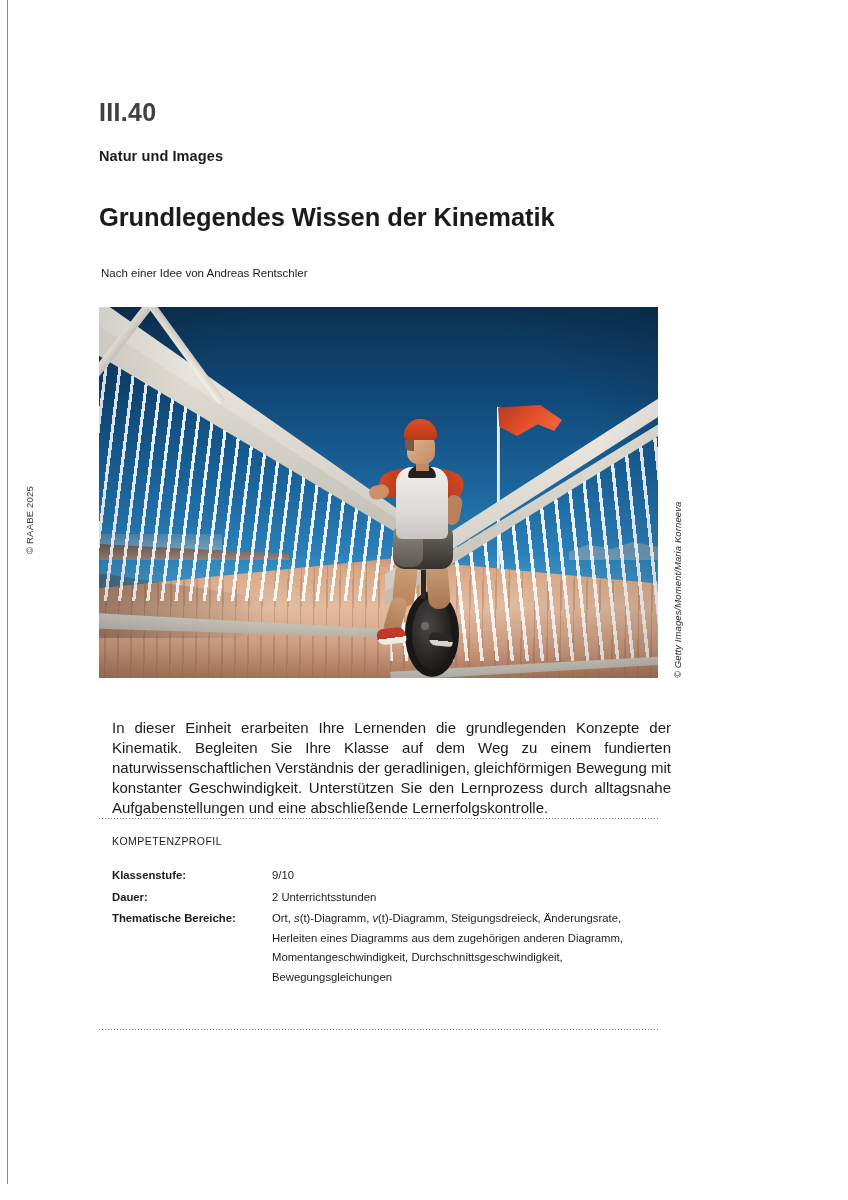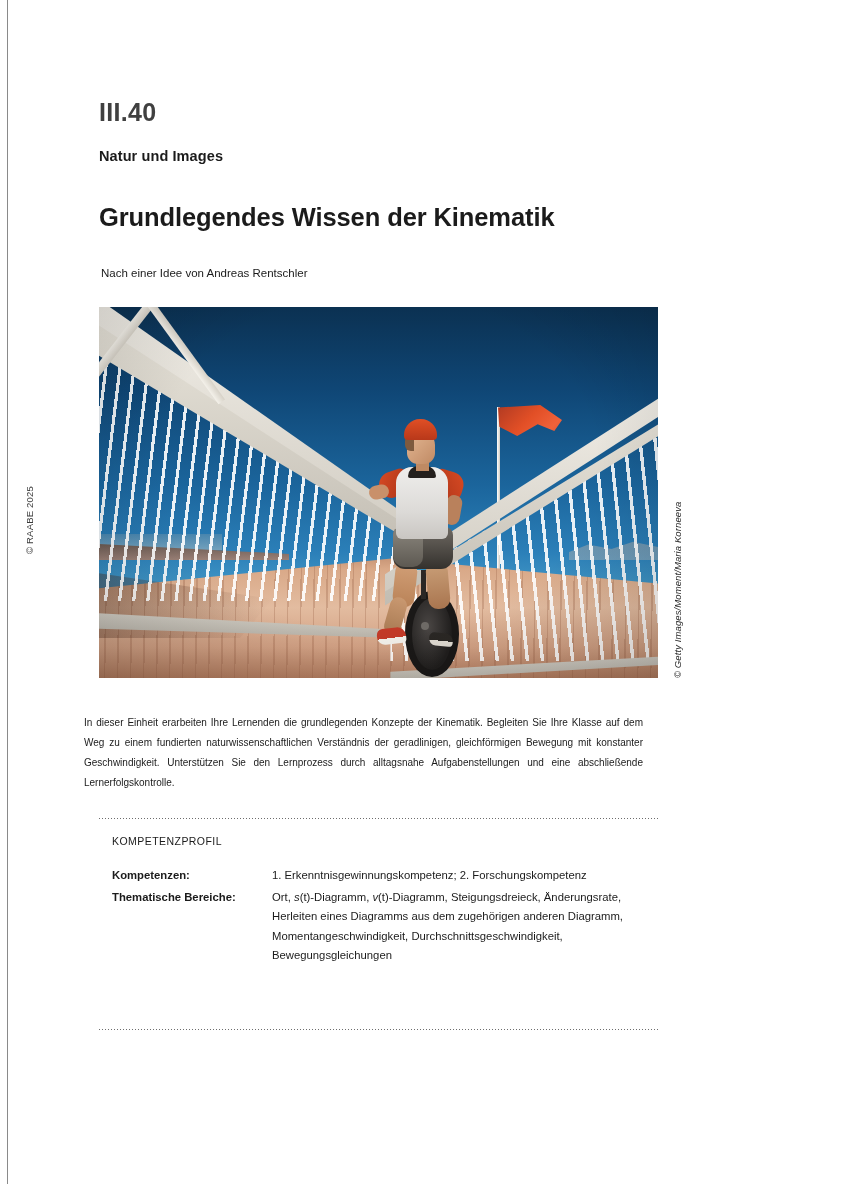--- a/index.html
+++ b/index.html
@@ -429,24 +429,24 @@
     color: #2a2a2a;
     transform: rotate(-90deg);
     transform-origin: left top;
     white-space: nowrap;
     letter-spacing: 0.1px;
   }
 
   
   .intro {
     position: absolute;
-    left: 84px;
+    left: 112px;
     top: 703px;
     width: 559px;
-    font-size: 10px;
+    font-size: 15px;
     line-height: 20px;
     color: #1b1b1b;
     text-align: justify;
     hyphens: manual;
   }
 
   
   .divider {
     position: absolute;
     left: 99px;
@@ -571,22 +571,26 @@
 
   <p class="intro">In dieser Einheit erarbeiten Ihre Lernenden die grundlegenden Konzepte der Kinematik. Begleiten Sie Ihre Klasse auf dem Weg zu einem fundierten naturwissenschaftlichen Verständnis der geradlinigen, gleichförmigen Bewegung mit konstanter Geschwindigkeit. Unterstützen Sie den Lernprozess durch alltagsnahe Aufgabenstellungen und eine abschließende Lernerfolgskontrolle.</p>
 
   <div class="divider divider-top"></div>
 
   <div class="kp-heading">KOMPETENZPROFIL</div>
 
   <table class="kp-table">
     <tbody>
       <tr>
-        <td class="kp-label">Kompetenzen:</td>
-        <td class="kp-value">1. Erkenntnisgewinnungskompetenz; 2. Forschungskompetenz</td>
+        <td class="kp-label">Klassenstufe:</td>
+        <td class="kp-value">9/10</td>
+      </tr>
+      <tr>
+        <td class="kp-label">Dauer:</td>
+        <td class="kp-value">2 Unterrichtsstunden</td>
       </tr>
       <tr>
         <td class="kp-label">Thematische Bereiche:</td>
         <td class="kp-value">Ort, <i>s</i>(t)-Diagramm, <i>v</i>(t)-Diagramm, Steigungsdreieck, Änderungsrate, Herleiten eines Diagramms aus dem zugehörigen anderen Diagramm, Momentangeschwindigkeit, Durchschnittsgeschwindigkeit, Bewegungsgleichungen</td>
       </tr>
     </tbody>
   </table>
 
   <div class="divider divider-bottom"></div>
 

